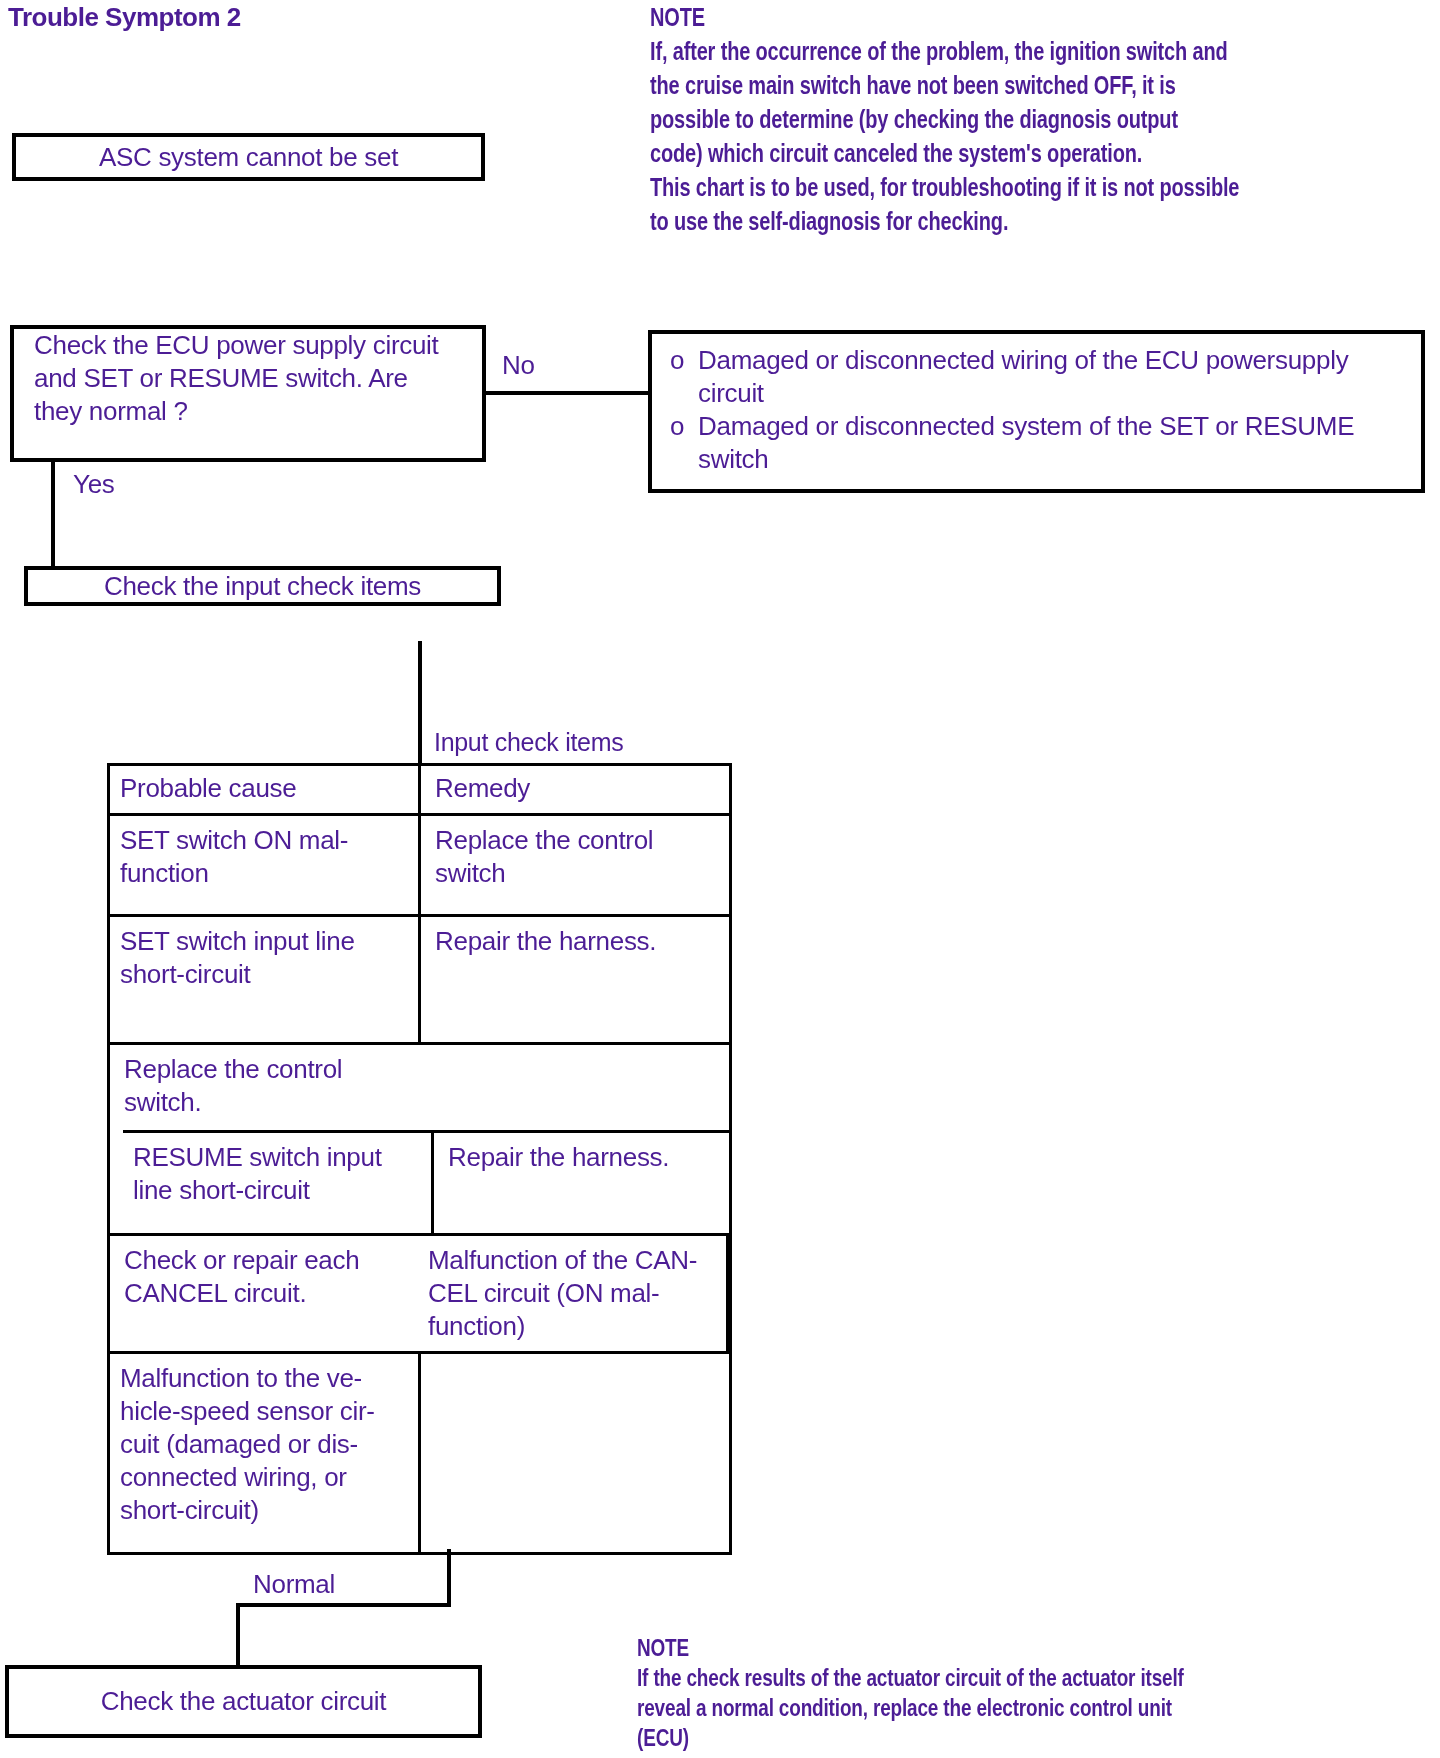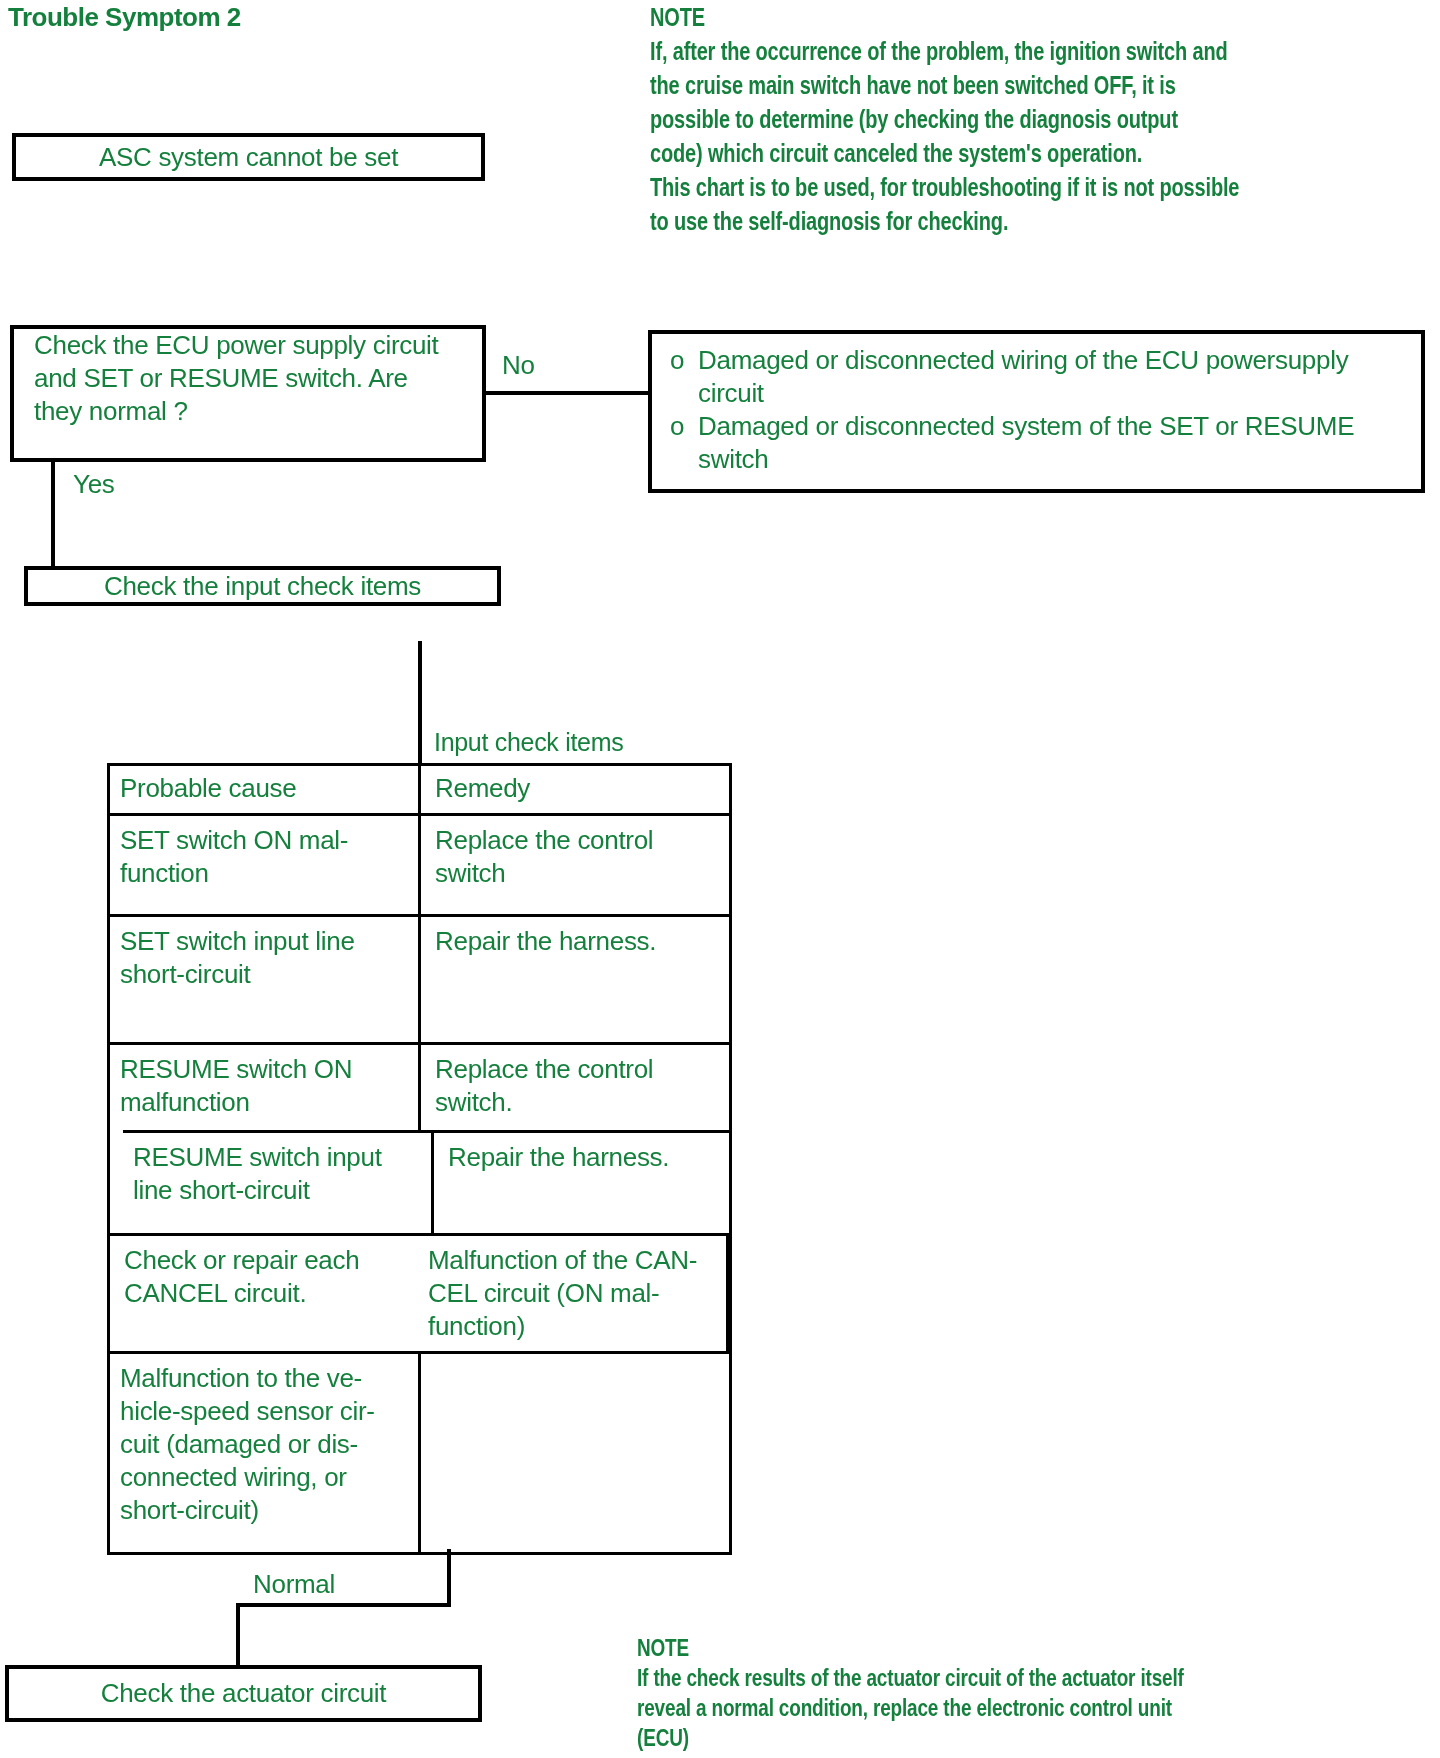--- a/index.html
+++ b/index.html
@@ -1,20 +1,20 @@
 <!DOCTYPE html>
 <html><head>
 <meta charset="utf-8">
 <style>
   html,body{margin:0;padding:0;background:#e8e8e8;}
   .page{
     position:relative;
     width:1440px;height:1758px;
     background:#ffffff;
-    color:#15803d;
+    color:#4c1d95;
     font-family:"Liberation Sans","DejaVu Sans",sans-serif;
     overflow:hidden;
     margin:0 auto;
   }
   .abs{position:absolute;}
   .prelines{white-space:pre-line;}
   .flowtext{font-size:26px;line-height:33px;letter-spacing:-0.3px;}
   .box{
     position:absolute;
     border:4px solid #000;
@@ -134,22 +134,20 @@
 function</div>
       <div class="cell cell-remedy">Replace the control
 switch</div>
     </div>
     <div class="t-row rh-2">
       <div class="cell cell-cause">SET switch input line
 short-circuit</div>
       <div class="cell cell-remedy">Repair the harness.</div>
     </div>
     <div class="t-row rh-3">
-      <div class="cell cell-cause">RESUME switch ON
-malfunction</div>
       <div class="cell cell-remedy">Replace the control
 switch.</div>
     </div>
     <div class="t-row rh-4">
       <div class="cell cell-cause">RESUME switch input
 line short-circuit</div>
       <div class="cell cell-remedy">Repair the harness.</div>
     </div>
     <div class="t-row rh-5">
       <div class="cell cell-remedy">Check or repair each
@@ -165,21 +163,21 @@
 connected wiring, or
 short-circuit)</div>
     </div>
   </div>
 
   <div class="abs flowtext" style="left:253px;top:1568px;">Normal</div>
   <div class="line" style="left:447px;top:1549px;width:4px;height:58px;"></div>
   <div class="line" style="left:236px;top:1603px;width:215px;height:4px;"></div>
   <div class="line" style="left:236px;top:1603px;width:4px;height:64px;"></div>
 
-  <div class="box centered flowtext" style="left:5px;top:1665px;width:477px;height:57px;">
+  <div class="box centered flowtext" style="left:5px;top:1665px;width:477px;height:73px;">
     <span>Check the actuator circuit</span>
   </div>
 
   <div class="abs note-block note-bottom" style="left:637px;top:1633px;">
     <div class="note-heading">NOTE</div>
     <div class="prelines">If the check results of the actuator circuit of the actuator itself
 reveal a normal condition, replace the electronic control unit
 (ECU)</div>
   </div>
 

